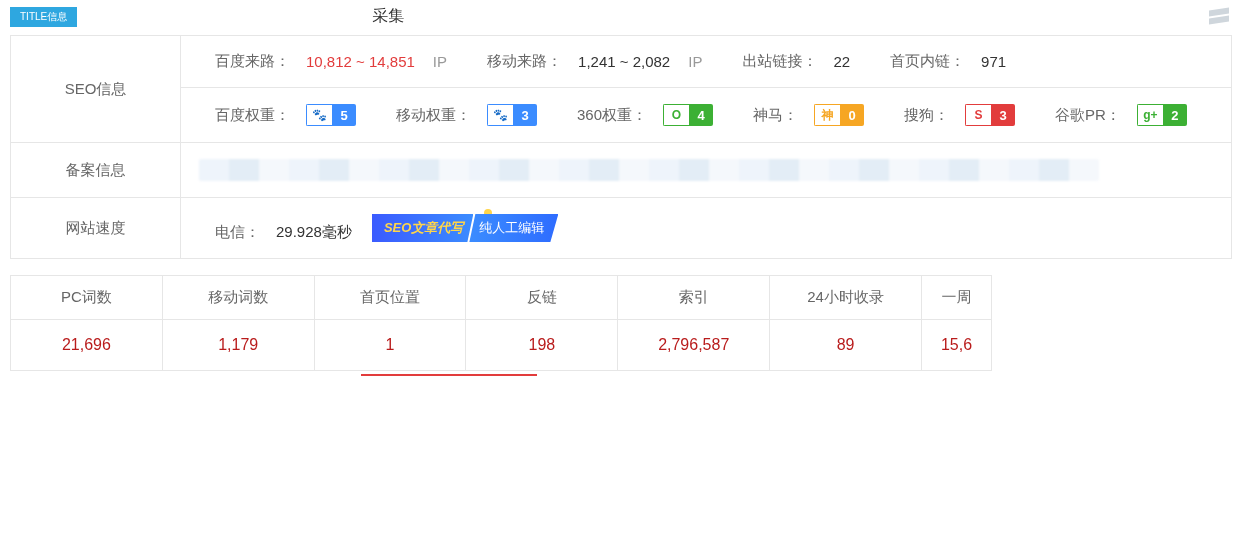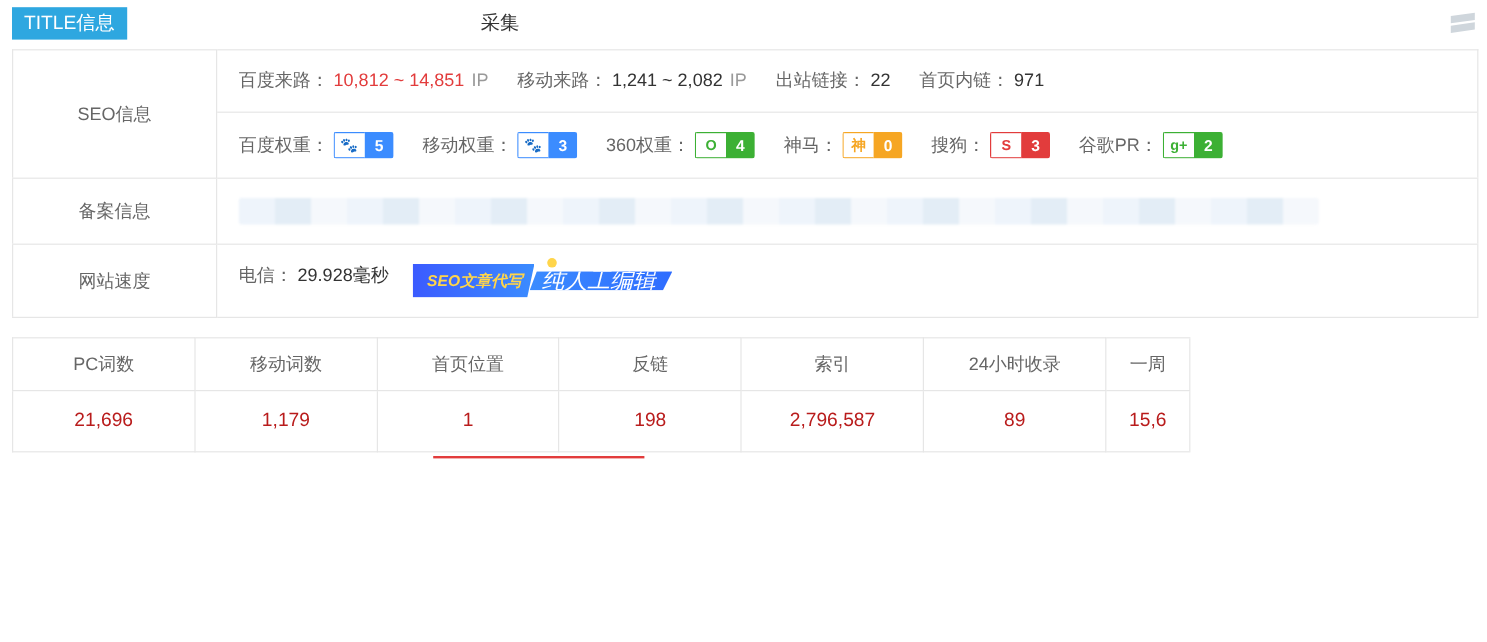--- a/index.html
+++ b/index.html
@@ -17,21 +17,21 @@
     justify-content: space-between;
   }
   .title-left {
     display: flex;
     align-items: center;
     gap: 10px;
   }
   .title-badge {
     background: #2ea7e0;
     color: #fff;
-    font-size: 16px;
+    font-size: 10px;
     padding: 3px 10px;
     border-radius: 0;
   }
   .title-text {
     font-size: 16px;
     color: #333;
     padding-left: 285px;
   }
   .seo-table {
     border: 1px solid #e6e6e6;
@@ -56,21 +56,21 @@
   }
   .seo-row-split .content-cell { padding: 0; }
   .seo-sub {
     display: flex;
     align-items: center;
     gap: 24px;
     padding: 16px 18px;
     border-bottom: 1px solid #e6e6e6;
   }
   .seo-sub:last-child { border-bottom: none; }
-  .kv { display: inline-flex; align-items: center; gap: 4px; }
+  .kv { display: inline-flex; align-items: center; gap: 16px; margin-left: 16px; }
   .kv-label { color: #666; }
   .kv-value { color: #333; }
   .ip-unit { color: #999; margin-left: 2px; }
   .red { color: #e23c3c; }
   .rank-badge {
     display: inline-flex;
     align-items: center;
     height: 22px;
     border-radius: 2px;
     overflow: hidden;
@@ -109,39 +109,39 @@
   .sogou .num-box { background: #e23c3c; }
   .google .icon-box { border-color: #3cb034; color: #3cb034; }
   .google .num-box { background: #3cb034; }
   .blur-strip {
     width: 900px; height: 22px;
     background: repeating-linear-gradient(90deg, #eef4fb 0 30px, #e3edf6 30px 60px, #f5f8fc 60px 90px);
     filter: blur(1px);
     border-radius: 2px;
   }
   .speed-row {
-    display: flex; align-items: flex-start; gap: 20px;
+    display: flex; align-items: flex-end; gap: 20px;
   }
   .promo {
     display: inline-flex; align-items: center; height: 28px;
     position: relative;
   }
   .promo .p-left {
     background: linear-gradient(90deg,#3b5bff,#3b8cff);
     color: #ffd54a; font-weight: bold; font-style: italic;
     padding: 0 10px 0 12px; height: 28px; display: flex; align-items: center;
     clip-path: polygon(0 0, 100% 0, calc(100% - 6px) 100%, 0 100%);
     font-size: 13px;
   }
   .promo .p-right {
     background: linear-gradient(90deg,#3b8cff,#2e6cff);
-    color: #fff; font-style: italic;
-    padding: 0 14px 0 10px; height: 16px; display: flex; align-items: center;
+    color: #fff; 
+    padding: 0 14px 0 10px; height: 28px; display: flex; align-items: center;
     clip-path: polygon(6px 0, 100% 0, calc(100% - 8px) 100%, 0 100%);
-    font-size: 19px;
+    font-size: 13px;
     margin-left: -4px;
   }
   .promo-dot {
     position: absolute; top: -5px; left: 112px;
     width: 8px; height: 8px; background: #ffd54a; border-radius: 50%;
   }
   .stats-table {
     width: 982px;
     margin-left: 10px;
     margin-top: 16px;

